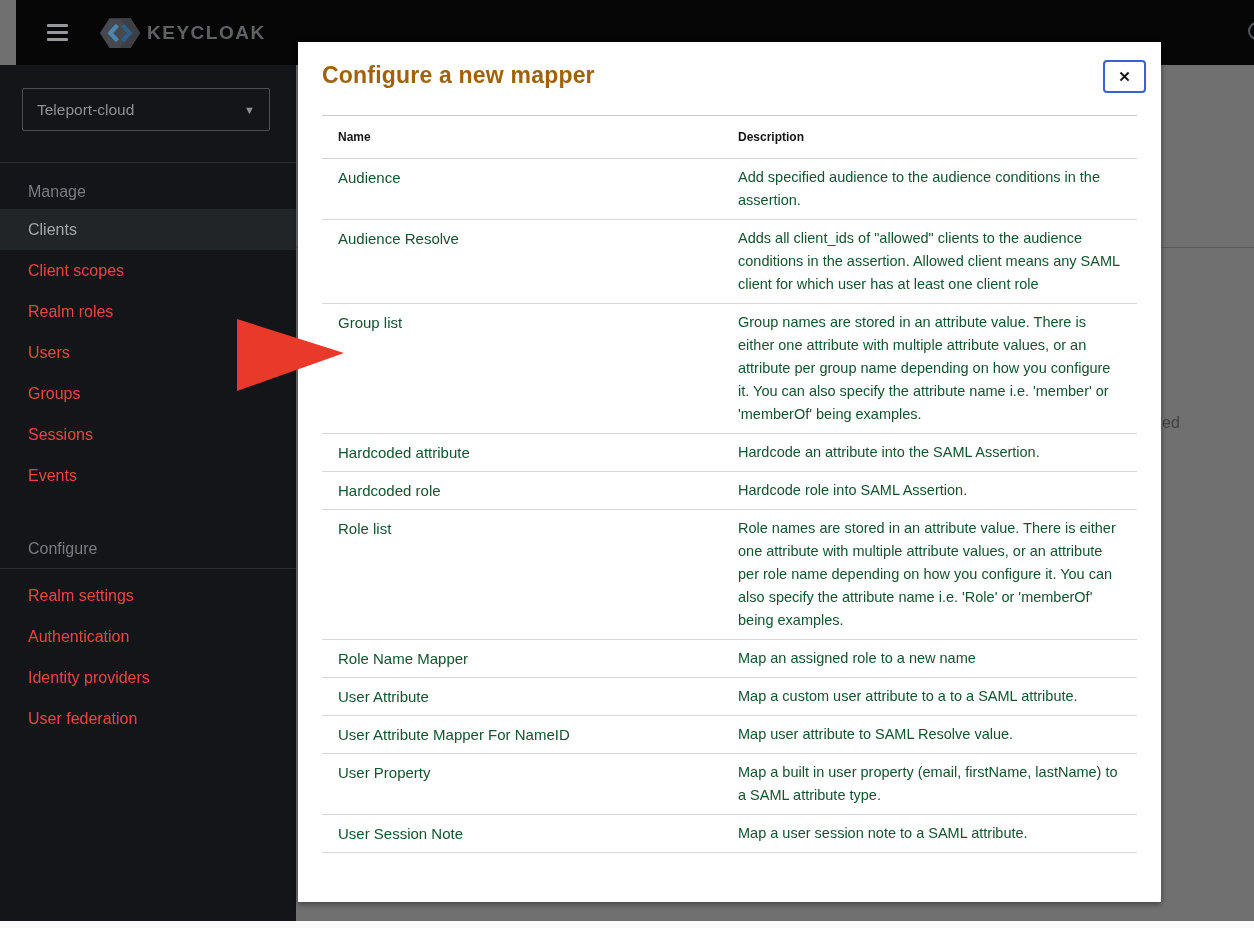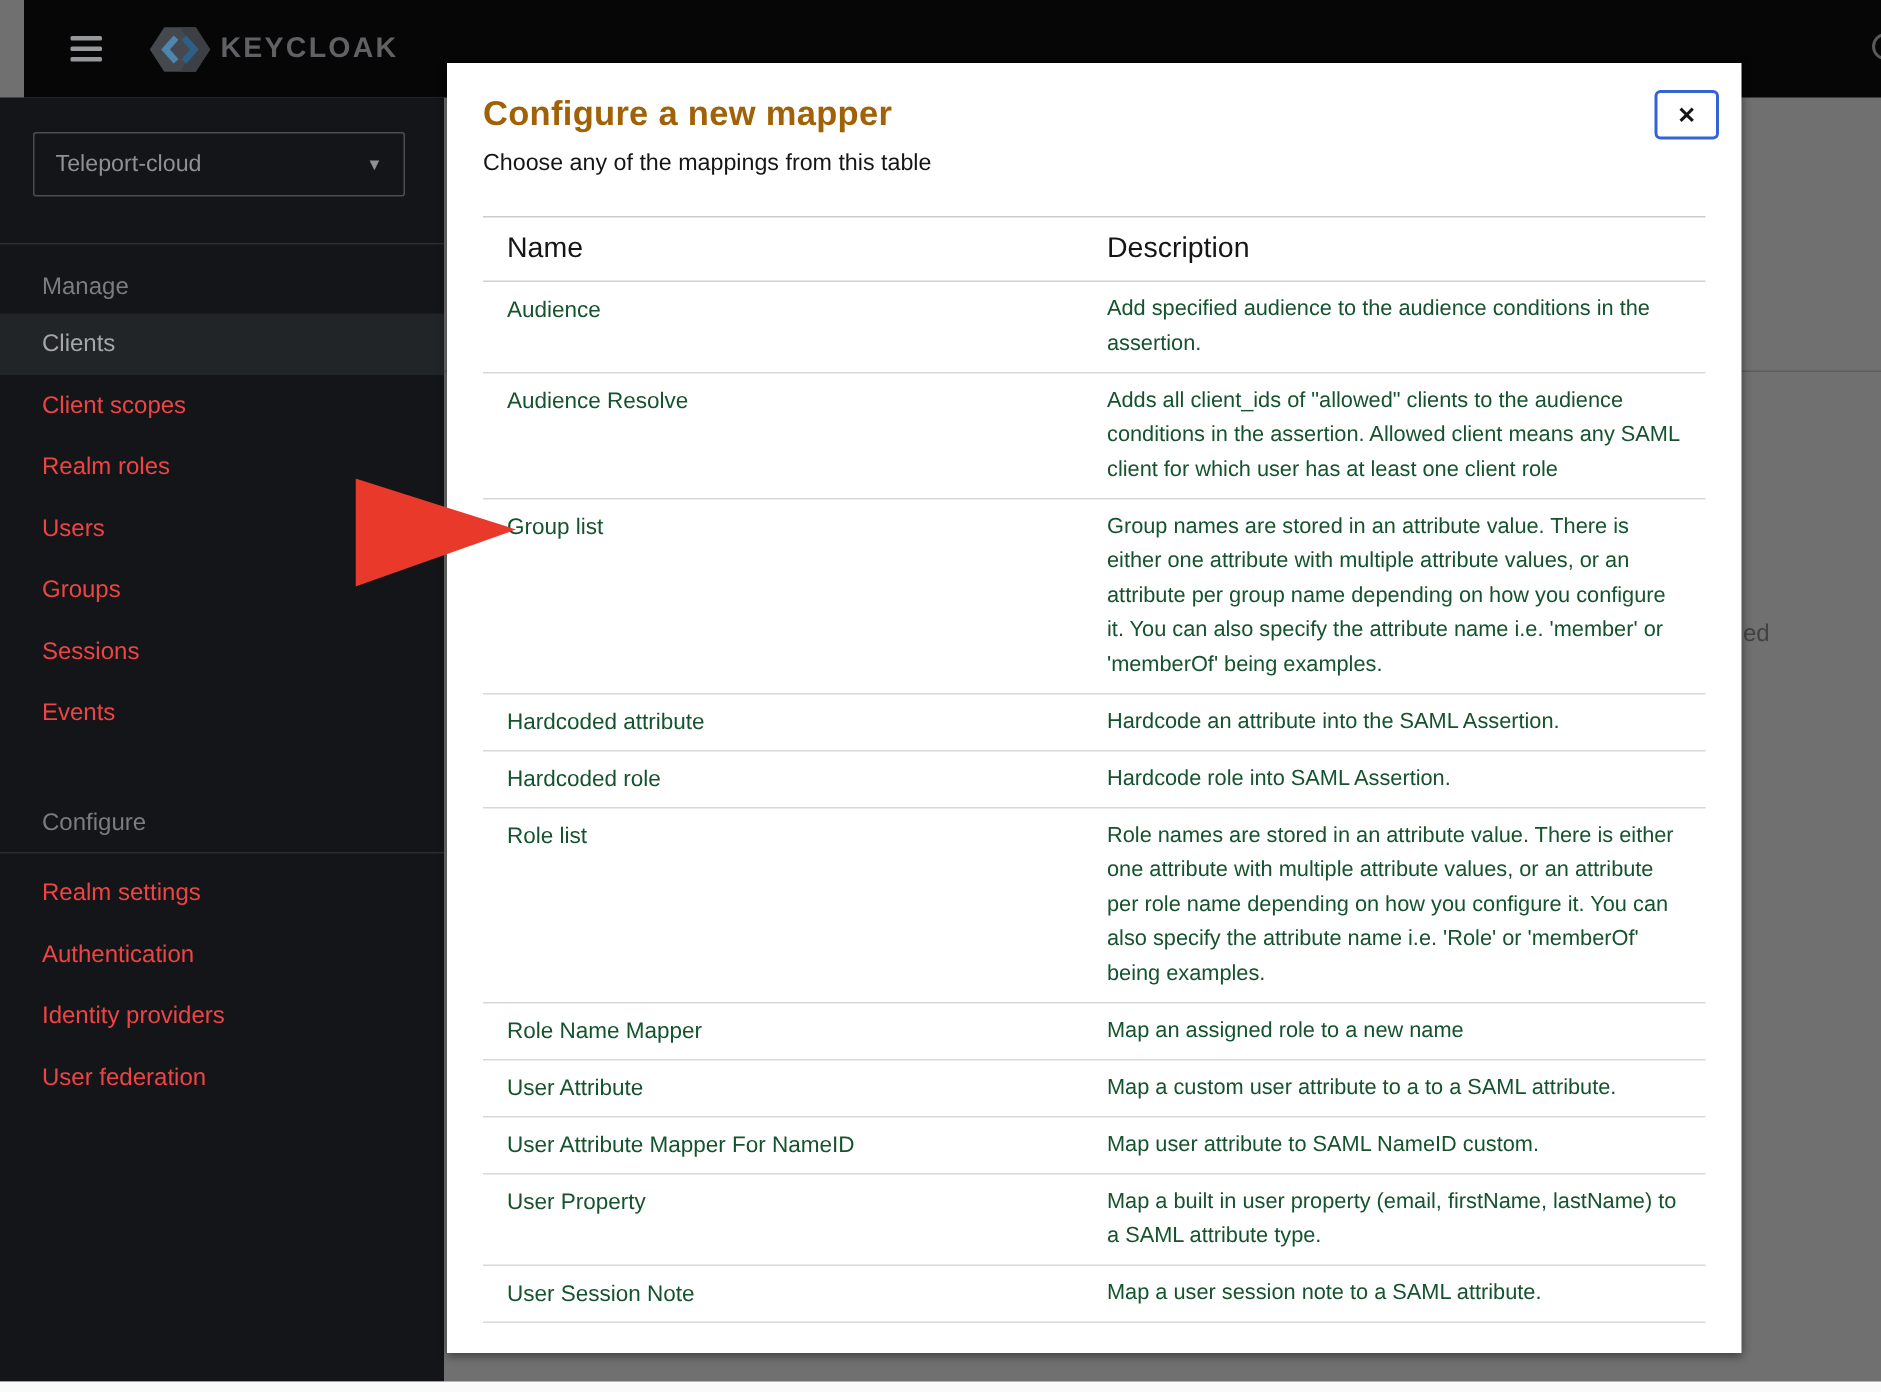--- a/index.html
+++ b/index.html
@@ -94,21 +94,21 @@
     background:#fff;border:2px solid var(--accent-blue);border-radius:4px;
     font-size:15px;font-weight:700;color:#151515;cursor:pointer;
     display:flex;align-items:center;justify-content:center;
     font-family:"Liberation Sans",sans-serif;
   }
 
   
   .mapper-table{margin-top:26px;border-top:1px solid #cccccc;}
   .thead{display:flex;border-bottom:1px solid #d2d2d2;}
   .th{
-    font-size:19px;font-weight:400;color:#151515;padding:12px 16px;line-height:18px;
+    font-size:12px;font-weight:700;color:#151515;padding:12px 16px;line-height:18px;
   }
   .th.col-name{width:400px;}
   .th.col-desc{width:415px;}
   .trow{display:flex;border-bottom:1px solid #d8d8d8;cursor:pointer;}
   .cell{padding:7px 16px;color:#14532d;line-height:23px;}
   .cell-name{width:400px;font-size:15px;}
   .cell-desc{width:415px;font-size:14.5px;}
 
   
   .annotation-arrow{
@@ -168,21 +168,20 @@
     <div class="nav-item">Identity providers</div>
     <div class="nav-item">User federation</div>
   </div>
 </div>
 
 <div class="modal">
   <div class="modal-title">Configure a new mapper</div>
   <button class="close-btn">
       <span>✕</span>
     </button>
-  <div class="modal-subtitle">Choose any of the mappings from this table</div>
 
   <div class="mapper-table">
     <div class="thead">
       <div class="th col-name">Name</div>
       <div class="th col-desc">Description</div>
     </div>
 
     <div class="trow">
       <div class="cell cell-name">Audience</div>
       <div class="cell cell-desc">Add specified audience to the audience conditions in the assertion.</div>
@@ -210,21 +209,21 @@
     <div class="trow">
       <div class="cell cell-name">Role Name Mapper</div>
       <div class="cell cell-desc">Map an assigned role to a new name</div>
     </div>
     <div class="trow">
       <div class="cell cell-name">User Attribute</div>
       <div class="cell cell-desc">Map a custom user attribute to a to a SAML attribute.</div>
     </div>
     <div class="trow">
       <div class="cell cell-name">User Attribute Mapper For NameID</div>
-      <div class="cell cell-desc">Map user attribute to SAML NameID custom.</div>
+      <div class="cell cell-desc">Map user attribute to SAML Resolve value.</div>
     </div>
     <div class="trow">
       <div class="cell cell-name">User Property</div>
       <div class="cell cell-desc">Map a built in user property (email, firstName, lastName) to a SAML attribute type.</div>
     </div>
     <div class="trow">
       <div class="cell cell-name">User Session Note</div>
       <div class="cell cell-desc">Map a user session note to a SAML attribute.</div>
     </div>
   </div>

